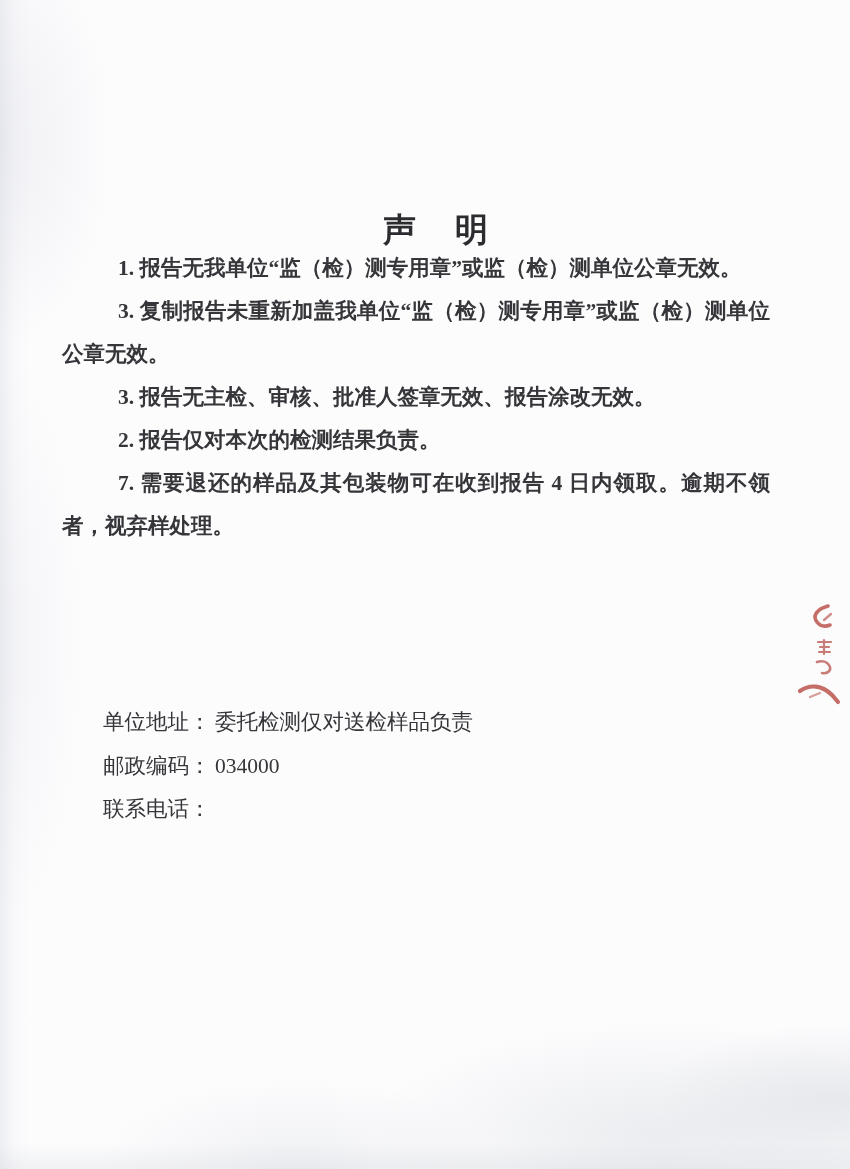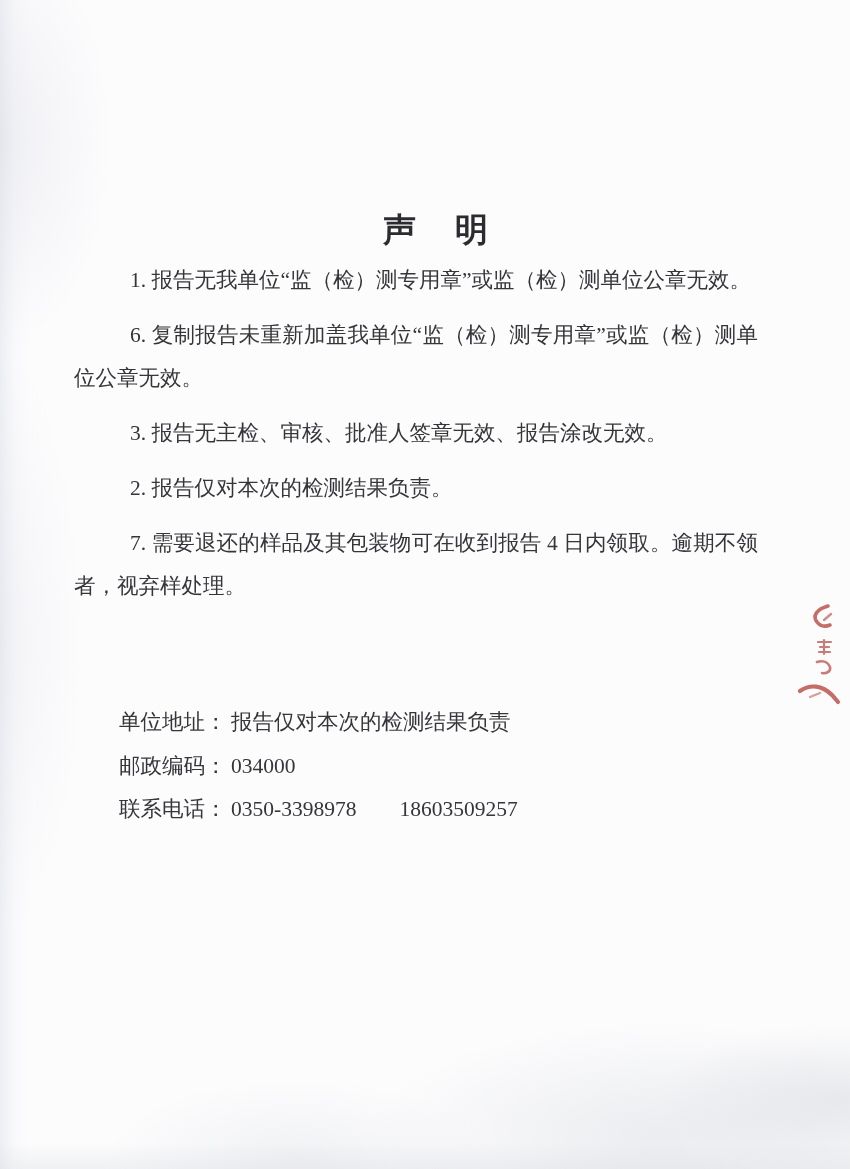--- a/index.html
+++ b/index.html
@@ -35,31 +35,32 @@
   .clauses {
     position: absolute;
     top: 247px;
     left: 62px;
     width: 708px;
     font-size: 21.5px;
     line-height: 43px;
     text-align: justify;
   }
   .clauses p {
-    margin: 12px;
+    margin: 0;
     text-indent: 56px;
+    font-weight: bold;
   }
   .contact {
     position: absolute;
     top: 701px;
     left: 103px;
     font-size: 21.5px;
     line-height: 43.5px;
   }
-  .contact .row { display: flex; margin-left: 16px; }
+  .contact .row { display: flex; }
   .contact .label {
     display: inline-block;
     width: 112px;
     flex: 0 0 112px;
   }
   .contact .value { white-space: pre; }
   .stamp {
     position: absolute;
     left: 790px;
     top: 596px;
@@ -71,38 +72,37 @@
 </style>
 </head>
 <body>
 
 <div class="page">
 
   <h1 class="title">声　明</h1>
 
   <div class="clauses">
     <p>1. 报告无我单位“监（检）测专用章”或监（检）测单位公章无效。</p>
-    <p>6. 复制报告未重新加盖我单位“监（检）测专用章”或监（检）测单位公章无效。</p>
+    <p>3. 复制报告未重新加盖我单位“监（检）测专用章”或监（检）测单位公章无效。</p>
     <p>3. 报告无主检、审核、批准人签章无效、报告涂改无效。</p>
     <p>2. 报告仅对本次的检测结果负责。</p>
     <p>7. 需要退还的样品及其包装物可在收到报告 4 日内领取。逾期不领者，视弃样处理。</p>
   </div>
 
   <div class="contact">
     <div class="row">
       <span class="label">单位地址：</span>
-      <span class="value">报告仅对本次的检测结果负责</span>
+      <span class="value">委托检测仅对送检样品负责</span>
     </div>
     <div class="row">
       <span class="label">邮政编码：</span>
       <span class="value">034000</span>
     </div>
     <div class="row">
       <span class="label">联系电话：</span>
-      <span class="value">0350-3398978　　18603509257</span>
     </div>
   </div>
 
   <svg class="stamp" viewBox="0 0 52 112" xmlns="http://www.w3.org/2000/svg">
     <g fill="none" stroke="#b2423a" stroke-linecap="round">
       <path d="M38 10 C 27 13, 22 20, 27 26 C 30 30, 35 31, 40 29" stroke-width="3.6" opacity="0.9"></path>
       <path d="M41 18 L 34 24" stroke-width="2.4" opacity="0.7"></path>
       <path d="M28 46 L 41 46 M30 51 L 39 51 M29 56 L 40 56 M34 44 L 34 58" stroke-width="2.2" opacity="0.8"></path>
       <path d="M27 66 C 33 64, 38 66, 40 71 C 41 75, 37 78, 32 77" stroke-width="2.6" opacity="0.8"></path>
       <path d="M10 95 C 20 88, 32 89, 42 99 L 48 106" stroke-width="4.2" opacity="0.9"></path>

